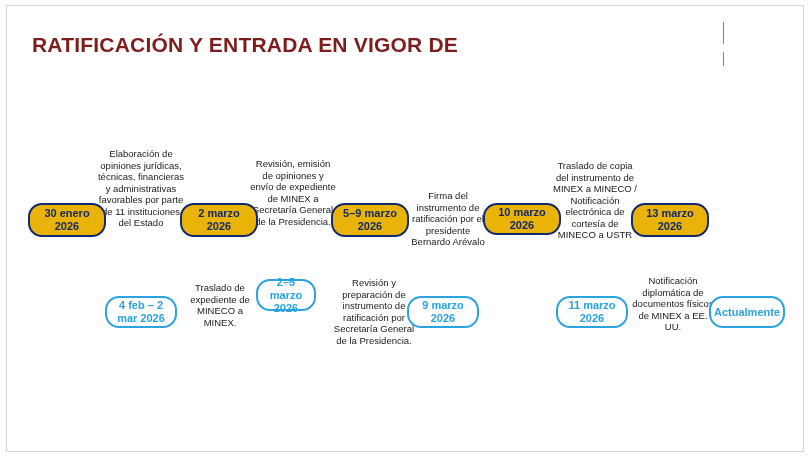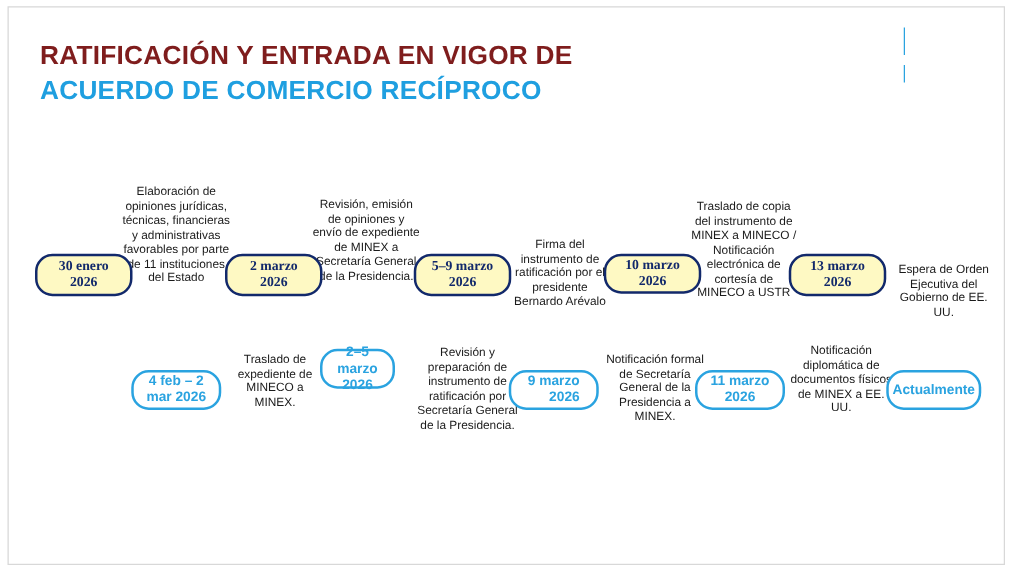--- a/index.html
+++ b/index.html
@@ -65,22 +65,21 @@
     justify-content: center;
     text-align: center;
     font-weight: bold;
     font-size: 11px;
     line-height: 13px;
     padding: 3px 4px;
   }
   .pill.dark {
     border: 2px solid #12296b;
     color: #12296b;
-    background: #fef9c3;
-    font-family: Liberation Serif, serif;
+    background: #eab308;
   }
   .pill.light {
     border: 2px solid #2aa3e0;
     color: #2aa3e0;
     background: #ffffff;
   }
   .caption {
     position: absolute;
     box-sizing: border-box;
     text-align: center;
@@ -94,39 +93,36 @@
 
 <div class="slide">
 
   <div class="frame-border"></div>
 
   <div class="tick tick-1"></div>
   <div class="tick tick-2"></div>
 
   <div class="title-block">
     <div class="title-line1">RATIFICACIÓN Y ENTRADA EN VIGOR DE</div>
-    <div class="title-line2">ACUERDO DE COMERCIO RECÍPROCO</div>
   </div>
 
   <div class="caption" style="left:95px; top:148px; width:92px;">Elaboración de opiniones jurídicas, técnicas, financieras y administrativas favorables por parte de 11 instituciones del Estado</div>
   <div class="caption" style="left:250px; top:158px; width:86px;">Revisión, emisión de opiniones y envío de expediente de MINEX a Secretaría General de la Presidencia.</div>
   <div class="caption" style="left:408px; top:190px; width:80px;">Firma del instrumento de ratificación por el presidente Bernardo Arévalo</div>
   <div class="caption" style="left:552px; top:160px; width:86px;">Traslado de copia del instrumento de MINEX a MINECO / Notificación electrónica de cortesía de MINECO a USTR</div>
-  <div class="caption" style="left:716px; top:210px; width:78px;">Espera de Orden Ejecutiva del Gobierno de EE. UU.</div>
 
   <div class="pill dark" style="left:28px; top:203px; width:78px; height:34px;">30 enero<br>2026</div>
   <div class="pill dark" style="left:180px; top:203px; width:78px; height:34px;">2 marzo<br>2026</div>
   <div class="pill dark" style="left:331px; top:203px; width:78px; height:34px;">5–9 marzo<br>2026</div>
   <div class="pill dark" style="left:483px; top:203px; width:78px; height:32px;">10 marzo<br>2026</div>
   <div class="pill dark" style="left:631px; top:203px; width:78px; height:34px;">13 marzo<br>2026</div>
 
   <div class="caption" style="left:332px; top:277px; width:84px;">Revisión y preparación de instrumento de ratificación por Secretaría General de la Presidencia.</div>
   <div class="caption" style="left:180px; top:282px; width:80px;">Traslado de expediente de MINECO a MINEX.</div>
-  <div class="caption" style="left:482px; top:282px; width:84px;">Notificación formal de Secretaría General de la Presidencia a MINEX.</div>
   <div class="caption" style="left:632px; top:275px; width:82px;">Notificación diplomática de documentos físicos de MINEX a EE. UU.</div>
 
   <div class="pill light" style="left:105px; top:296px; width:72px; height:32px;">4 feb – 2<br>mar 2026</div>
   <div class="pill light" style="left:256px; top:279px; width:60px; height:32px;">2–5 marzo<br>2026</div>
-  <div class="pill light" style="left:407px; top:296px; width:72px; height:32px;text-align:right;">9 marzo<br>2026</div>
+  <div class="pill light" style="left:407px; top:296px; width:72px; height:32px;">9 marzo<br>2026</div>
   <div class="pill light" style="left:556px; top:296px; width:72px; height:32px;">11 marzo<br>2026</div>
   <div class="pill light" style="left:709px; top:296px; width:76px; height:32px;">Actualmente</div>
 
 </div>
 
 </body></html>

